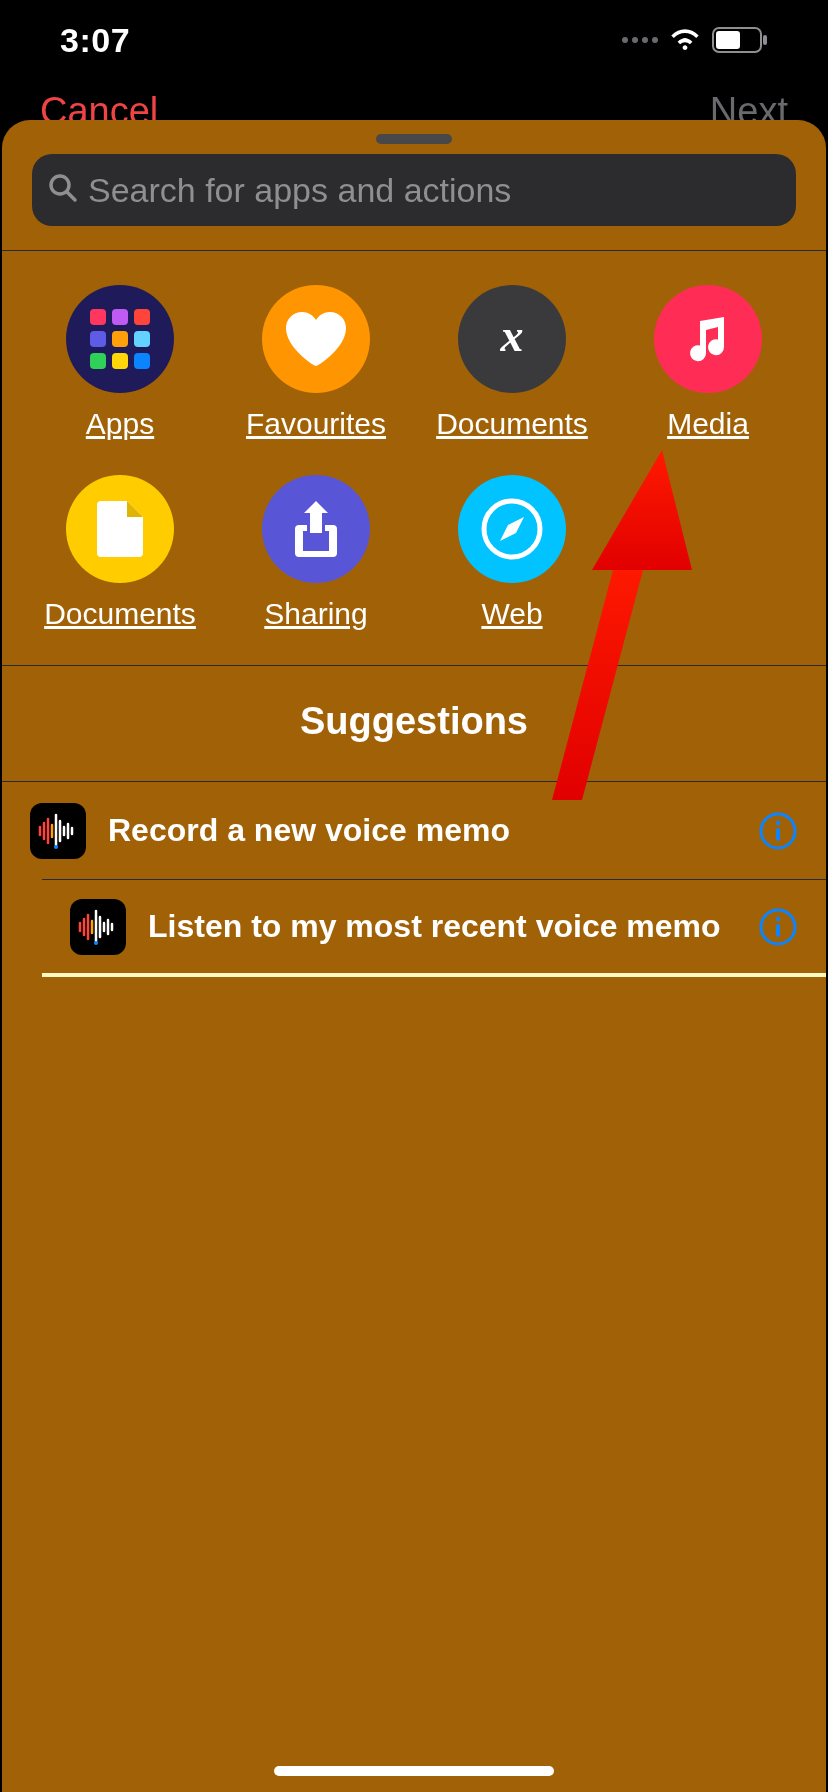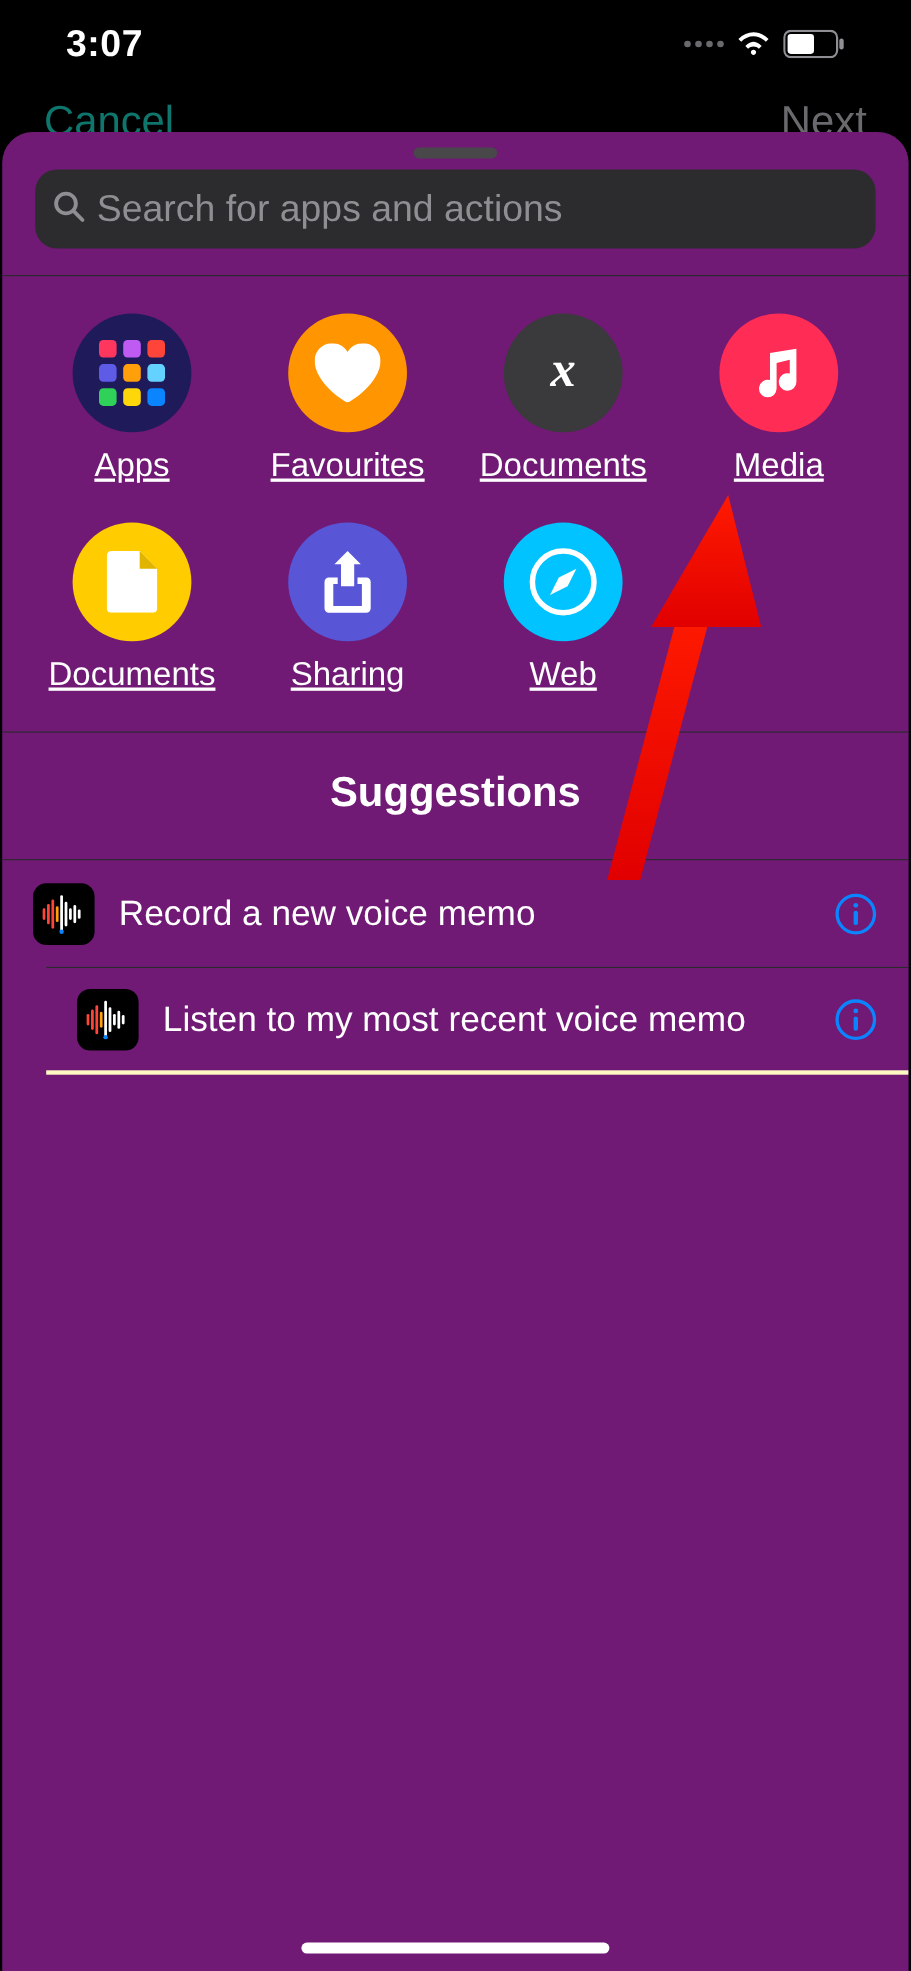--- a/index.html
+++ b/index.html
@@ -8,25 +8,25 @@
   
   .statusbar { position: absolute; top: 0; left: 0; right: 0; height: 80px; display: flex; align-items: center; justify-content: space-between; padding: 0 60px 0 60px; }
   .statusbar .time { font-size: 34px; font-weight: 600; letter-spacing: 0.5px; }
   .statusbar .right { display: flex; align-items: center; gap: 10px; }
   .sigdots { display: flex; gap: 4px; align-items: center; }
   .sigdots span { width: 6px; height: 6px; border-radius: 50%; background: #6a6a6e; }
   .wifi svg, .battery svg { display: block; }
 
   
   .behind-nav { position: absolute; top: 90px; left: 0; right: 0; display: flex; justify-content: space-between; padding: 0 40px; font-size: 38px; font-weight: 400; }
-  .behind-nav .cancel { color: #0f766e; }
+  .behind-nav .cancel { color: #ef4444; }
   .behind-nav .next { color: #6a6a6e; }
 
   
-  .sheet { position: absolute; top: 120px; left: 2px; right: 2px; bottom: 0; background: #701a75; border-top-left-radius: 28px; border-top-right-radius: 28px; overflow: hidden; }
+  .sheet { position: absolute; top: 120px; left: 2px; right: 2px; bottom: 0; background: #a16207; border-top-left-radius: 28px; border-top-right-radius: 28px; overflow: hidden; }
   .grabber { position: absolute; top: 14px; left: 50%; transform: translateX(-50%); width: 76px; height: 10px; border-radius: 5px; background: #48484a; }
 
   .search { margin: 34px 30px 24px 30px; height: 72px; background: #2c2c2e; border-radius: 20px; display: flex; align-items: center; padding: 0 16px; gap: 10px; }
   .search svg { flex: 0 0 auto; }
   .search input { flex: 1; border: 0; outline: 0; background: transparent; color: #fff; font-size: 34px; }
   .search input::placeholder { color: #8e8e93; }
 
   .divider { height: 1px; background: #2a2a2c; }
 
   
@@ -47,21 +47,21 @@
 
   
   .appsgrid { display: grid; grid-template-columns: repeat(3, 16px); grid-auto-rows: 16px; gap: 6px; }
   .appsgrid span { border-radius: 4px; }
 
   
   .sug-header { font-size: 38px; font-weight: 700; padding: 34px 28px 38px 28px; text-align: center; }
   .sug-row { display: flex; align-items: center; gap: 22px; padding: 0 28px; height: 98px; border-top: 1px solid #2a2a2c; }
   .sug-row:last-of-type { border-bottom: 4px solid #fef9c3; margin-left: 40px; }
   .sug-row .appicon { width: 56px; height: 56px; border-radius: 12px; background: #000; display: flex; align-items: center; justify-content: center; }
-  .sug-row .title { flex: 1; font-size: 32px; font-weight: 400; }
+  .sug-row .title { flex: 1; font-size: 32px; font-weight: 700; }
   .sug-row .info svg { display: block; }
 
   
   .arrow { position: absolute; pointer-events: none; }
 
   
   .homebar { position: absolute; bottom: 16px; left: 50%; transform: translateX(-50%); width: 280px; height: 10px; border-radius: 5px; background: #fff; }
 </style>
 </head>
 <body>

